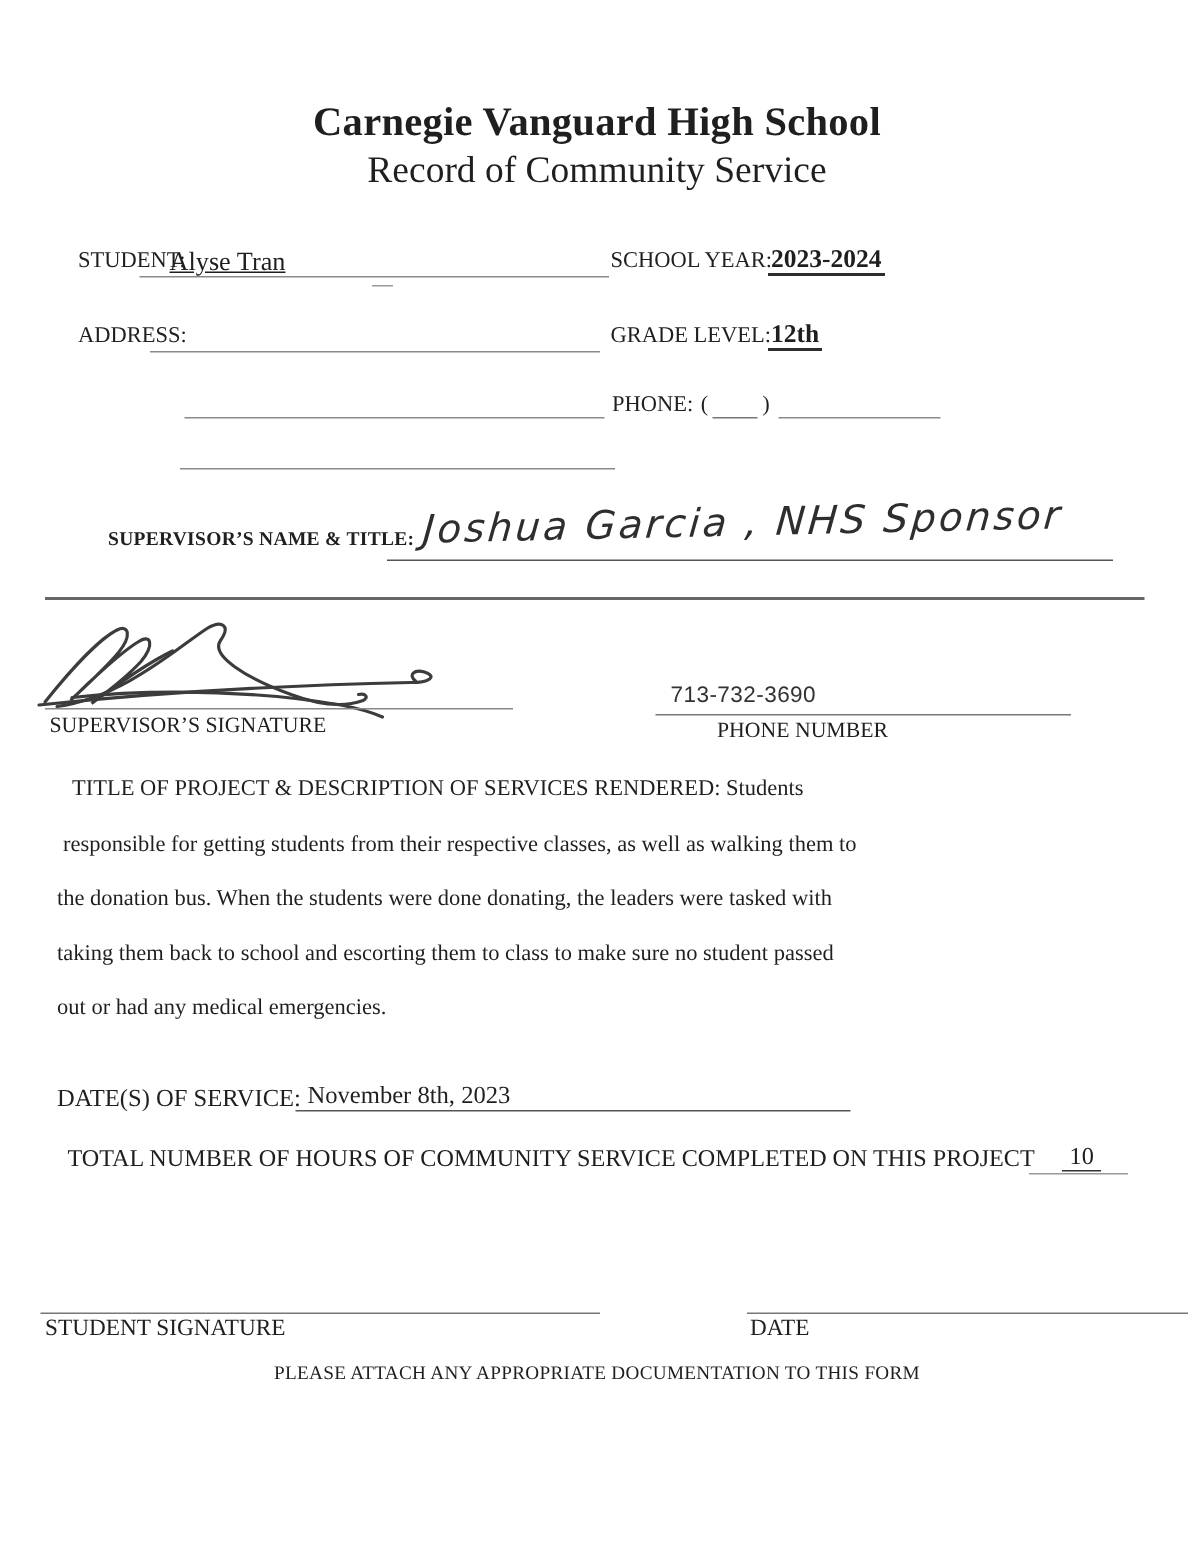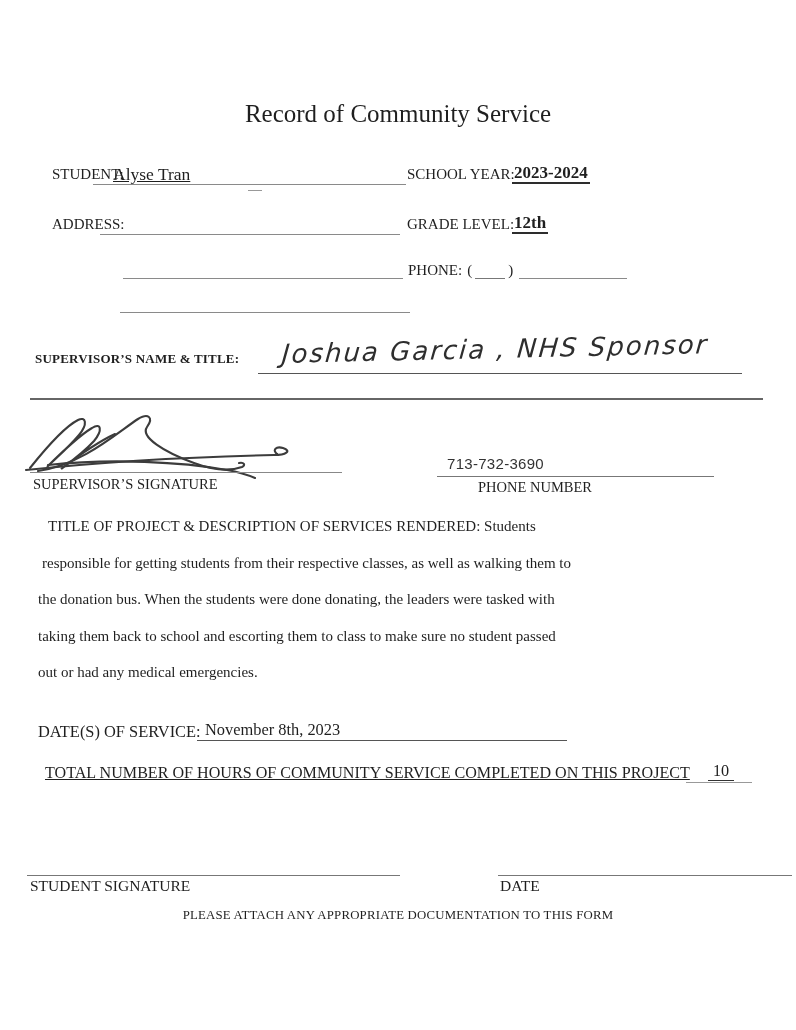--- a/index.html
+++ b/index.html
@@ -10,47 +10,48 @@
   .abs{position:absolute;}
   .center{left:0;width:796px;text-align:center;}
   .title{font-size:27px;font-weight:bold;letter-spacing:.2px;}
   .subtitle{font-size:25px;}
   .lbl{font-size:15px;white-space:nowrap;}
   .lbl-sm{font-size:14.5px;white-space:nowrap;}
   .fill-line{border-bottom:1.5px solid #8a8a8a;height:20px;}
   .fill-dark{border-bottom:1.5px solid #555;}
   .value-serif{font-size:17.5px;}
   .value-bold{font-size:17px;font-weight:bold;border-bottom:2px solid #2d2d2d;padding:0 2px 0 2px;}
-  .sup-label{font-size:13px;font-weight:bold;letter-spacing:.2px;white-space:nowrap;}
+  .sup-label{font-size:13px;font-weight:bold;letter-spacing:.2px;white-space:nowrap;margin-left:37px;}
   .handwriting{
     font-family:"DejaVu Sans",sans-serif;font-style:italic;font-size:26px;color:#2e2e2e;
     transform:rotate(-1.3deg) skewX(-6deg);letter-spacing:2px;white-space:nowrap;
   }
   .rule{border-top:2px solid #666;}
   .para-line{height:36.5px;line-height:36.5px;font-size:15px;white-space:nowrap;}
   .para-line:nth-child(1){padding-left:18px;}
   .para-line:nth-child(2){padding-left:12px;}
   .para-line:nth-child(n+3){padding-left:8px;}
   .date-label{font-size:16.4px;white-space:nowrap;}
   .date-value{font-size:16.4px;border-bottom:1.5px solid #555;padding-left:8px;box-sizing:border-box;display:inline-block;}
-  .total-label{font-size:16.1px;white-space:nowrap;text-decoration:underline;}
+  .total-label{font-size:16.1px;white-space:nowrap;}
   .hours-line{border-bottom:1.5px solid #999;padding:0 18px 1px 22px;display:inline-block;}
   .hours-value{font-size:16.2px;border-bottom:1.5px solid #333;padding:0 5px;}
   .phone-sans{font-family:"Liberation Sans","DejaVu Sans",sans-serif;font-size:15px;color:#333;letter-spacing:.3px;}
   .footer-note{font-size:12.8px;letter-spacing:.2px;}
   .phone-row{display:flex;align-items:flex-end;}
   .blank-small{display:inline-block;width:30px;border-bottom:1.5px solid #777;height:16px;margin:0 3px;}
   .tiny-dash{border-bottom:1.5px solid #999;height:0;width:14px;}
   svg{display:block;}
 </style>
 </head>
 <body>
 
 <div class="page">
 
+  <div class="abs center title" style="top:66px;">Carnegie Vanguard High School</div>
   <div class="abs center subtitle" style="top:100px;">Record of Community Service</div>
 
   <div class="abs lbl" style="left:52px;top:166px;">STUDENT:</div>
   <div class="abs fill-line" style="left:93px;top:164px;width:313px;">
     <span class="value-serif" style="padding-left:20px;text-decoration:underline;">Alyse Tran</span>
   </div>
   <div class="abs tiny-dash" style="left:248px;top:190px;"></div>
   <div class="abs lbl" style="left:407px;top:166px;">SCHOOL YEAR:</div>
   <div class="abs" style="left:512px;top:163px;">
     <span class="value-bold">2023-2024</span>

